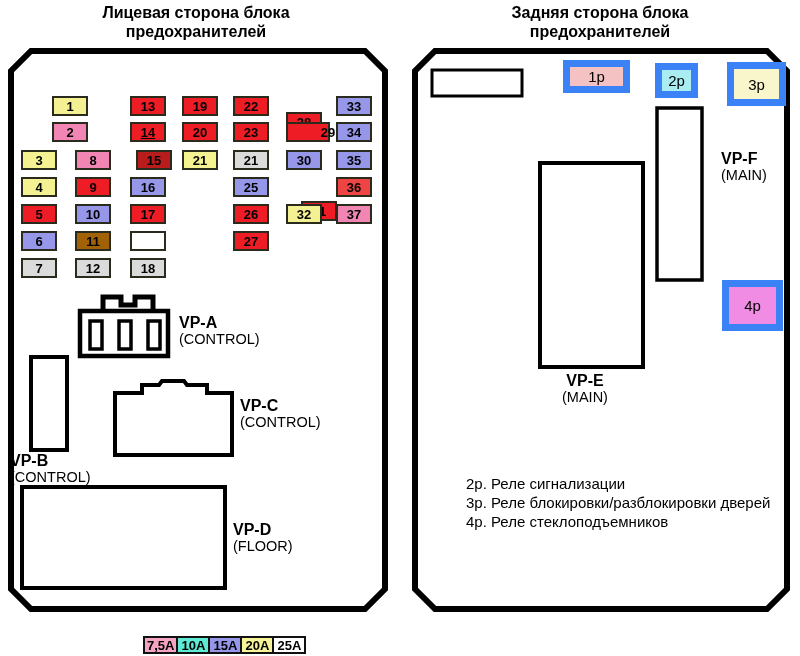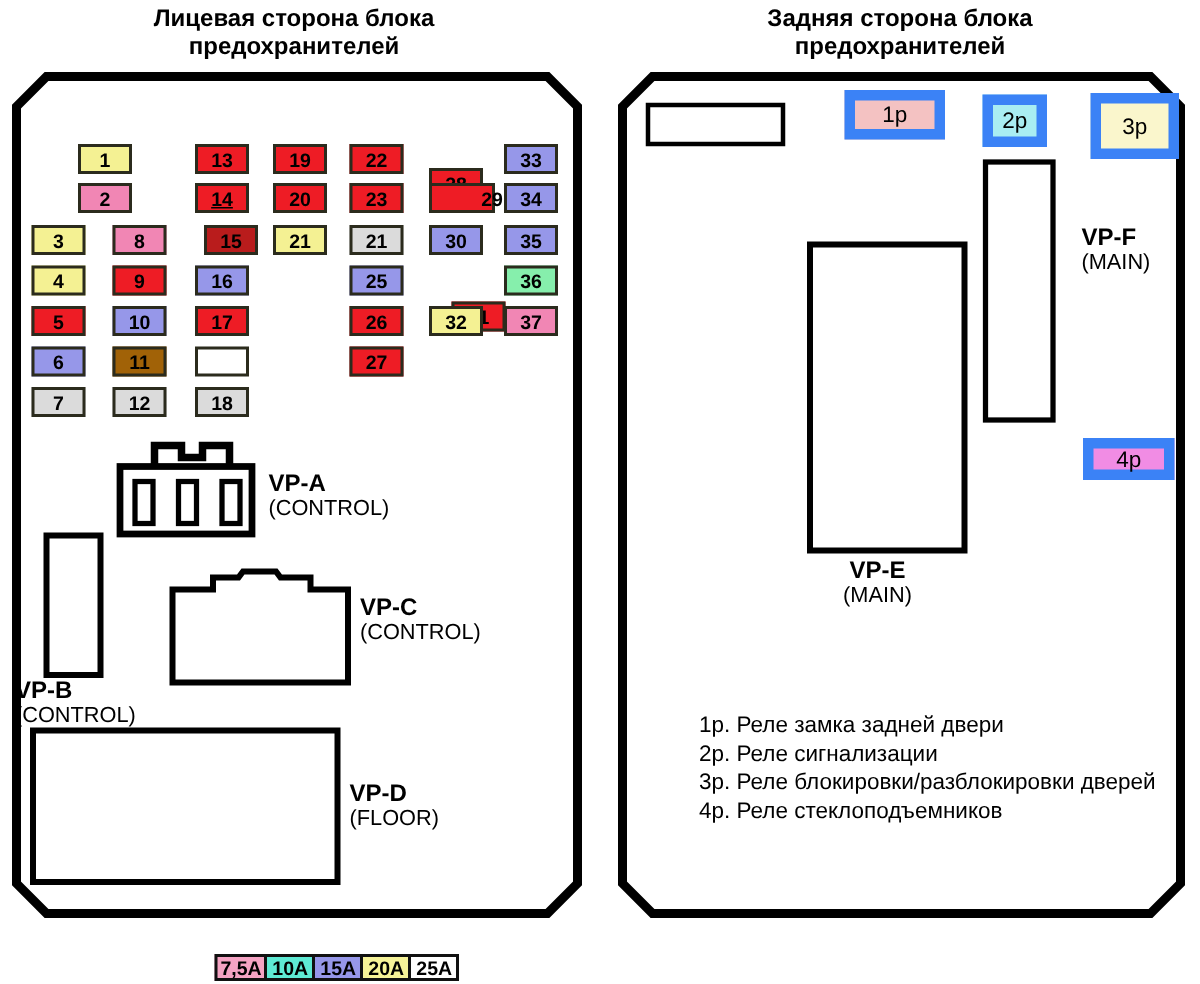--- a/index.html
+++ b/index.html
@@ -76,21 +76,21 @@
       <div class="fuse" style="left: 136px; top: 150px; background: #b91c1c;">15</div>
       <div class="fuse" style="left: 182px; top: 150px; background: rgb(244, 241, 147);">21</div>
       <div class="fuse" style="left: 233px; top: 150px; background: rgb(219, 219, 219);">21</div>
       <div class="fuse" style="left: 286px; top: 150px; background: rgb(150, 151, 233);">30</div>
       <div class="fuse" style="left: 336px; top: 150px; background: rgb(150, 151, 233);">35</div>
       <div class="fuse" style="left: 21px; top: 177px; background: rgb(244, 241, 147);">4</div>
       <div class="fuse" style="left: 75px; top: 177px; background: rgb(238, 28, 37);">9</div>
       <div class="fuse" style="left: 130px; top: 177px; background: rgb(150, 151, 233);">16</div>
       <div class="fuse" style="left: 233px; top: 177px; background: rgb(150, 151, 233);">25</div>
       <div class="fuse" style="left: 301px; top: 177px; background: rgb(238, 28, 37); margin-top: 24px;">31</div>
-      <div class="fuse" style="left: 336px; top: 177px; background: #86efac;">36</div>
+      <div class="fuse" style="left: 336px; top: 177px; background: #ef4444;">36</div>
       <div class="fuse" style="left: 21px; top: 204px; background: rgb(238, 28, 37);">5</div>
       <div class="fuse" style="left: 75px; top: 204px; background: rgb(150, 151, 233);">10</div>
       <div class="fuse" style="left: 130px; top: 204px; background: rgb(238, 28, 37);">17</div>
       <div class="fuse" style="left: 233px; top: 204px; background: rgb(238, 28, 37);">26</div>
       <div class="fuse" style="left: 286px; top: 204px; background: rgb(244, 241, 147);">32</div>
       <div class="fuse" style="left: 336px; top: 204px; background: rgb(241, 134, 180);">37</div>
       <div class="fuse" style="left: 21px; top: 231px; background: rgb(150, 151, 233);">6</div>
       <div class="fuse" style="left: 75px; top: 231px; background: #a16207;">11</div>
       <div class="fuse" style="left: 130px; top: 231px; background: rgb(255, 255, 255);"></div>
       <div class="fuse" style="left: 233px; top: 231px; background: rgb(238, 28, 37);">27</div>
@@ -121,25 +121,24 @@
   </div>
   <div class="conn-label" style="left:709px;top:150px;margin-left:12px;">
     <span class="nm">VP-F</span>
     <span class="sub">(MAIN)</span>
   </div>
 
   <div id="relay-layer">
       <div class="relaybox" style="left: 563px; top: 60px; width: 67px; height: 33px; background: rgb(244, 194, 194);">1p</div>
       <div class="relaybox" style="left: 655px; top: 63px; width: 43px; height: 35px; background: rgb(169, 237, 242);">2p</div>
       <div class="relaybox" style="left: 727px; top: 62px; width: 59px; height: 44px; background: rgb(250, 246, 204);">3p</div>
-      <div class="relaybox" style="left: 722px; top: 292px; width: 61px; height: 28px; background: rgb(241, 140, 228);">4p</div>
+      <div class="relaybox" style="left: 722px; top: 280px; width: 61px; height: 51px; background: rgb(241, 140, 228);">4p</div>
     </div>
 
   <div class="notes" id="relay-notes">
-      <div>1р. Реле замка задней двери</div>
       <div>2р. Реле сигнализации</div>
       <div>3р. Реле блокировки/разблокировки дверей</div>
       <div>4р.  Реле стеклоподъемников</div>
     </div>
 
   <div class="amp-legend" id="amp-legend">
       <div class="amp" style="background: rgb(245, 163, 195);">7,5A</div>
       <div class="amp" style="background: #5eead4;">10A</div>
       <div class="amp" style="background: rgb(150, 151, 233);">15A</div>
       <div class="amp" style="background: rgb(246, 243, 152);">20A</div>

